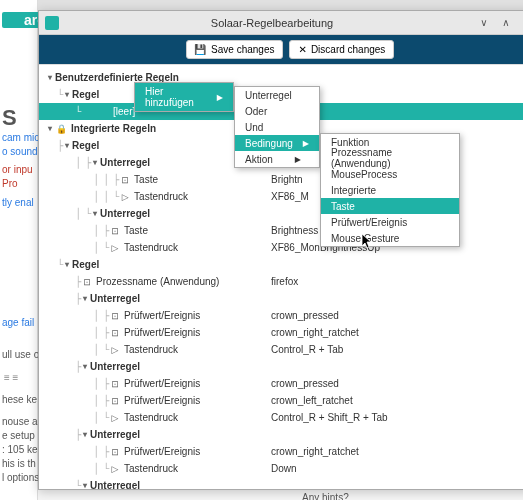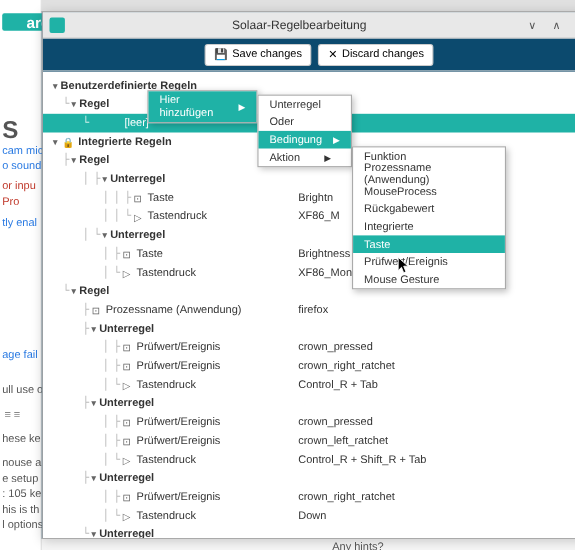--- a/index.html
+++ b/index.html
@@ -291,42 +291,42 @@
   </div>
 </div>
 
 <div class="context-menu menu2">
   <div class="menu-item">
       <span>Unterregel</span>
     </div>
   <div class="menu-item">
       <span>Oder</span>
     </div>
+  <div class="menu-item">
+      <span>Und</span>
+    </div>
   <div class="menu-item highlighted">
       <span>Bedingung</span>
       <span class="menu-arrow">▶</span>
     </div>
   <div class="menu-item">
       <span>Aktion</span>
       <span class="menu-arrow">▶</span>
     </div>
 </div>
 
 <div class="context-menu menu3">
   <div class="menu-item">
       <span>Funktion</span>
     </div>
   <div class="menu-item">
       <span>Prozessname (Anwendung)</span>
     </div>
   <div class="menu-item">
       <span>MouseProcess</span>
-    </div>
-  <div class="menu-item">
-      <span>Rückgabewert</span>
     </div>
   <div class="menu-item">
       <span>Integrierte</span>
     </div>
   <div class="menu-item highlighted">
       <span>Taste</span>
     </div>
   <div class="menu-item">
       <span>Prüfwert/Ereignis</span>
     </div>

